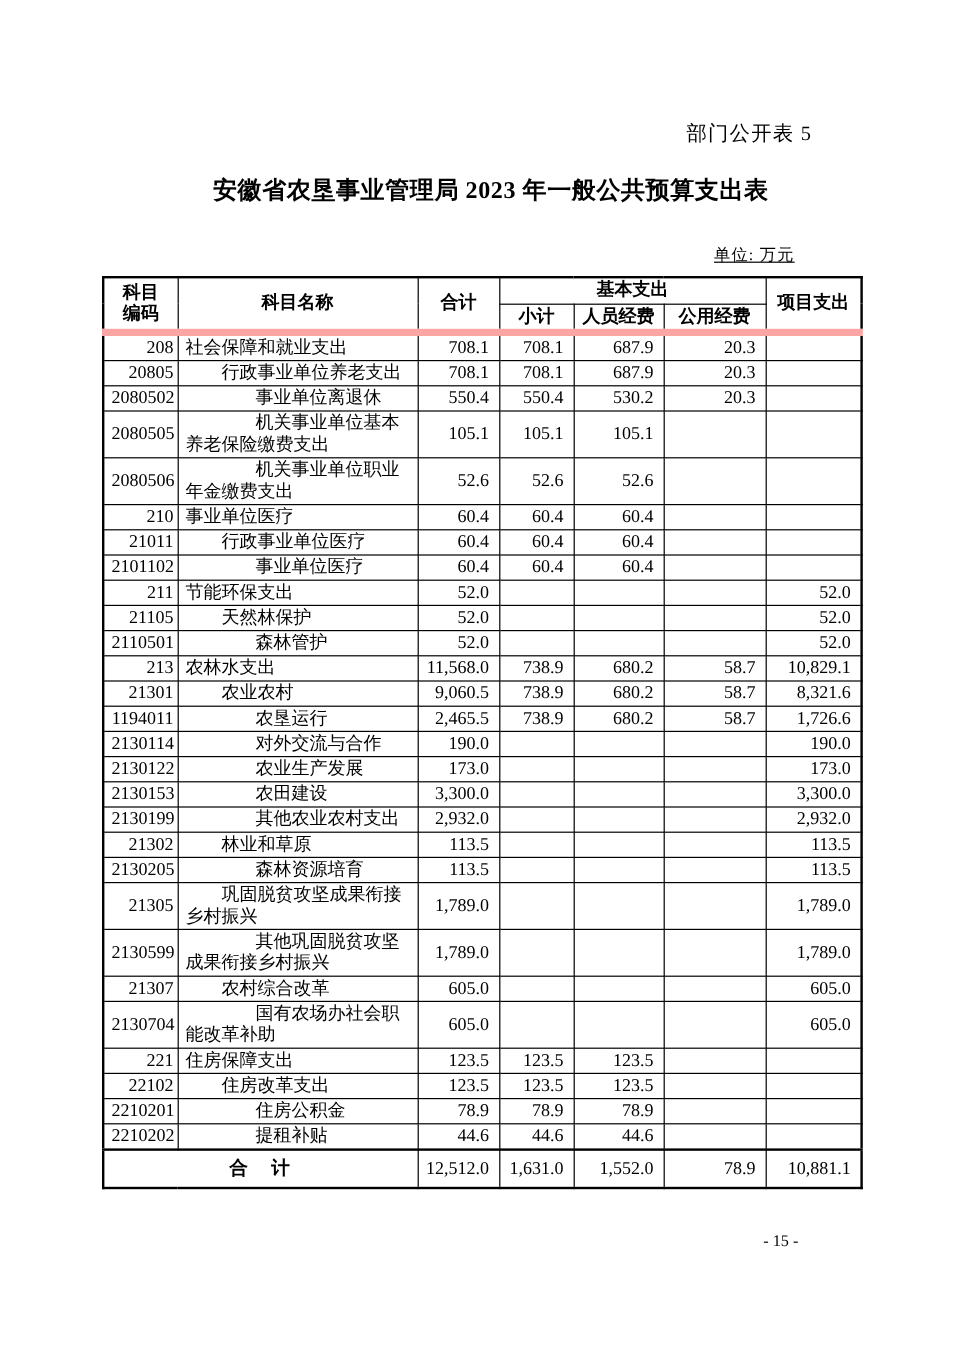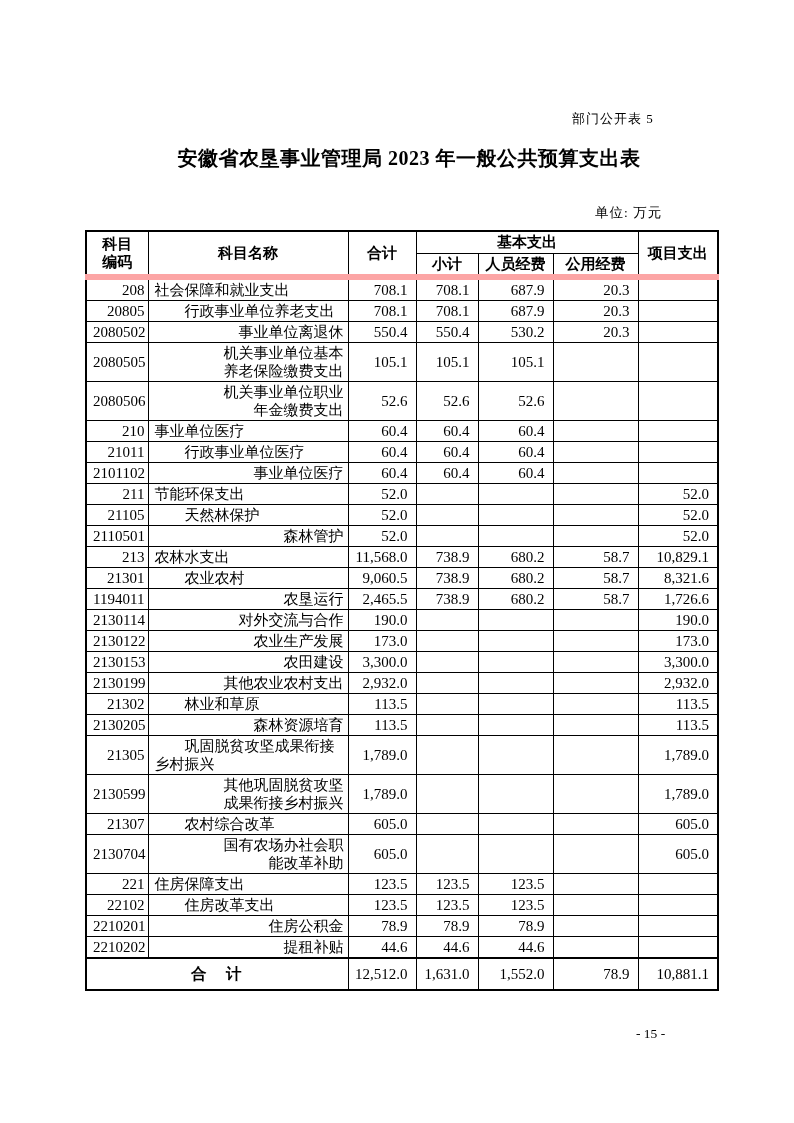--- a/index.html
+++ b/index.html
@@ -5,31 +5,31 @@
   * { margin: 0; padding: 0; box-sizing: border-box; }
   html, body { background: #ffffff; }
   body {
     width: 794px; height: 1123px;
     position: relative;
     font-family: "Liberation Serif", "DejaVu Serif", serif;
     color: #000;
     overflow: hidden;
   }
   .doc-label {
-    position: absolute; top: 110px; left: 572px;
-    font-size: 13px; letter-spacing: 1px;
+    position: absolute; top: 100px; left: 572px;
+    font-size: 17px; letter-spacing: 1px;
   }
   .doc-title {
     position: absolute; top: 145px; left: 0; right: 0;
     text-align: center;
     font-size: 20px; font-weight: bold; letter-spacing: 0.5px; padding-left: 24px;
   }
   .unit-label {
     position: absolute; top: 204px; left: 595px;
-    font-size: 13.5px; letter-spacing: 1px;
+    font-size: 13.5px; letter-spacing: 1px; text-decoration: underline;
   }
   .budget-table {
     position: absolute; top: 230px; left: 85px;
     width: 632px;
     border-collapse: collapse;
     table-layout: fixed;
     border: 2px solid #000;
   }
   .budget-table th, .budget-table td {
     border: 1px solid #000;
@@ -43,21 +43,21 @@
   .budget-table th {
     font-weight: bold; text-align: center;
     padding: 1px 2px; height: 22px;
   }
   th.code-head { white-space: pre-line; }
   tbody td { height: 21px; padding: 1px 0; }
   td.code { text-align: right; padding-left: 6px; padding-right: 3px; }
   td.name { text-align: left; padding-left: 6px; padding-right: 4px; }
   td.name.lv1 { text-indent: 0; }
   td.name.lv2 { text-indent: 2em; }
-  td.name.lv3 { text-indent: 3.9em; text-align: right; }
+  td.name.lv3 { text-indent: 3.9em; }
   td.num { text-align: right; padding-right: 8px; padding-left: 2px; }
   tfoot td { height: 32px; padding: 1px 0; }
   td.total-label {
     font-weight: bold; text-align: center;
     font-size: 15.5px; letter-spacing: 2px;
   }
   .page-number {
     position: absolute; top: 1026px; left: 636px;
     font-size: 13.5px;
   }

